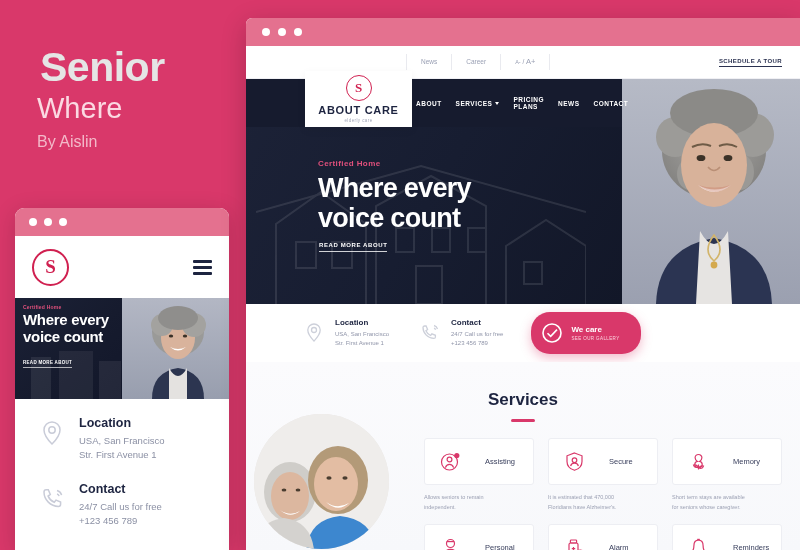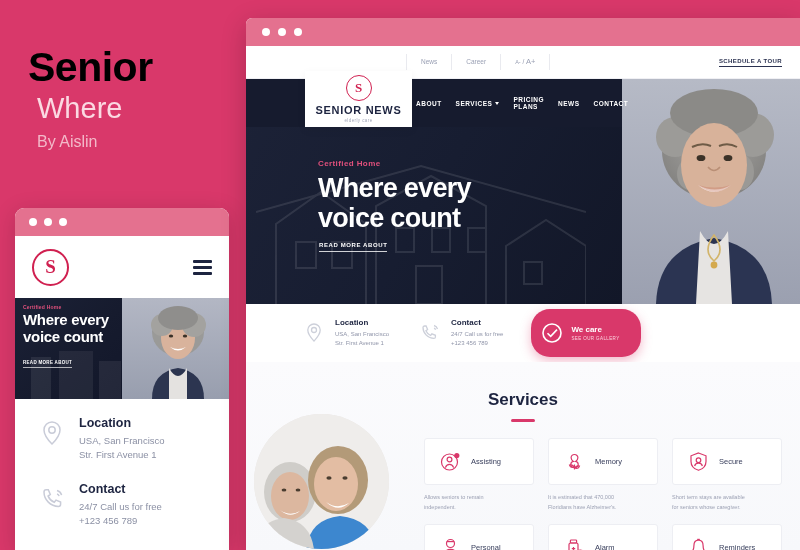--- a/index.html
+++ b/index.html
@@ -6,22 +6,22 @@
   html,body { width:800px; height:550px; overflow:hidden; }
   body {
     font-family:"Liberation Sans", sans-serif;
     background:#d9386a;
     position:relative;
   }
 
   
   .promo { position:absolute; left:0; top:0; width:245px; height:550px; }
   .promo-title {
-    position:absolute; left:28px; top:44px;
-    font-size:41px; font-weight:bold; color:#000000; letter-spacing:-0.5px;
+    position:absolute; left:40px; top:44px;
+    font-size:41px; font-weight:bold; color:#e5e5e5; letter-spacing:-0.5px;
   }
   .promo-sub {
     position:absolute; left:37px; top:92px;
     font-size:29px; font-weight:300; color:#fbd9e2; letter-spacing:0px;
   }
   .promo-by {
     position:absolute; left:37px; top:133px;
     font-size:16px; font-weight:400; color:#f3b9c9;
   }
 
@@ -135,21 +135,21 @@
   .d-infobar {
     position:absolute; left:0; top:286px; width:554px; height:58px; background:#fff;
     display:flex; align-items:center; padding-left:55px;
   }
   .d-ib { display:flex; align-items:flex-start; margin-right:28px; }
   .d-ib-ico { width:26px; height:26px; flex:0 0 26px; margin-right:8px; color:#cdd0da; margin-top:2px; }
   .d-ib-ico svg { width:100%; height:100%; }
   .d-ib-lbl { font-size:8px; font-weight:bold; color:#1d2440; margin-bottom:3px; }
   .d-ib-txt { font-size:6px; color:#9196aa; line-height:1.55; }
   .d-care {
-    width:110px; height:48px; border-radius:19px; background:#d9386a; display:flex;
+    width:110px; height:42px; border-radius:19px; background:#d9386a; display:flex;
     align-items:center; padding-left:9px; box-shadow:0 4px 11px rgba(217,56,106,.35);
   }
   .d-care-ico { width:24px; height:24px; flex:0 0 24px; margin-right:7px; color:#fff; }
   .d-care-ico svg { width:100%; height:100%; }
   .d-care-t1 { font-size:8px; font-weight:bold; color:#fff; }
   .d-care-t2 { font-size:4.5px; color:#fbd2de; letter-spacing:.4px; margin-top:2px; }
 
   
   .d-services {
     position:absolute; left:0; top:344px; width:554px; height:188px;
@@ -158,21 +158,21 @@
   .d-sv-title { text-align:center; margin-top:28px; font-size:17px; font-weight:bold; color:#1d2440; }
   .d-sv-rule { width:24px; height:2.5px; background:#d9386a; margin:9px auto 0; border-radius:2px; }
   .circle-photo {
     position:absolute; left:8px; top:52px; width:135px; height:135px;
     border-radius:50%; overflow:hidden; background:#e9e6e4;
   }
   .sv-grid { position:absolute; left:178px; top:76px; width:360px; }
   .sv-rowline { display:flex; gap:14px; margin-bottom:8px; }
   .sv-card {
     width:110px; height:47px; background:#fff; border:1px solid #edeef3; border-radius:3px;
-    display:flex; align-items:center; padding-left:14px; gap:9px;
+    display:flex; align-items:center; padding-left:14px; gap:23px;
   }
   .sv-ico { width:23px; height:23px; flex:0 0 23px; color:#d9386a; }
   .sv-ico svg { width:100%; height:100%; }
   .sv-lbl { font-size:7.5px; color:#3b415e; font-weight:500; }
   .sv-descs { display:flex; gap:14px; margin-bottom:12px; }
   .sv-desc { width:110px; font-size:5.5px; color:#9ca1b4; line-height:1.75; }
 </style>
 </head>
 <body>
 
@@ -357,21 +357,21 @@
         <span>NEWS</span>
       </span>
       <span class="d-nav-item">
         <span>CONTACT</span>
       </span>
     </div>
   </div>
 
   <div class="d-logo">
     <div class="logo-circle">S</div>
-    <div class="d-logo-name">SENIOR NEWS</div>
+    <div class="d-logo-name">ABOUT CARE</div>
     <div class="d-logo-tag">elderly care</div>
   </div>
 
   <div class="d-infobar">
 
     <div class="d-ib">
       <div class="d-ib-ico">
         <svg viewBox="0 0 26 26" fill="none" stroke="currentColor" stroke-width="1.3">
           <path d="M13 4c-3.4 0-6.2 2.7-6.2 6.1 0 4.5 6.2 11 6.2 11s6.2-6.5 6.2-11C19.2 6.7 16.4 4 13 4z"></path>
           <circle cx="13" cy="10" r="2.5"></circle>
@@ -445,36 +445,36 @@
               <circle cx="10.5" cy="9.5" r="2.4"></circle>
               <path d="M6.4 17.6c.7-2.2 2.2-3.2 4.1-3.2s3.4 1 4.1 3.2"></path>
               <circle cx="17.8" cy="5.5" r="2.6" fill="currentColor" stroke="none"></circle>
             </svg>
           </div>
           <div class="sv-lbl">Assisting</div>
         </div>
         <div class="sv-card">
           <div class="sv-ico">
             <svg viewBox="0 0 23 23" fill="none" stroke="currentColor" stroke-width="1.2">
+              <path d="M11.5 3l7.5 2.8v5.6c0 4.3-3.1 7.5-7.5 8.9-4.4-1.4-7.5-4.6-7.5-8.9V5.8L11.5 3z"></path>
+              <circle cx="11.5" cy="10.2" r="2.3"></circle>
+              <path d="M7.6 16c.6-2 2.1-2.9 3.9-2.9s3.3.9 3.9 2.9"></path>
+            </svg>
+          </div>
+          <div class="sv-lbl">Secure</div>
+        </div>
+        <div class="sv-card">
+          <div class="sv-ico">
+            <svg viewBox="0 0 23 23" fill="none" stroke="currentColor" stroke-width="1.2">
               <path d="M11.5 4.5c-2 0-3.4 1.5-3.4 3.3 0 1.6 1.1 2.8 2.3 3.6-1.3.3-2.6 1.4-2.6 3 0 1.8 1.5 3 3.7 3s3.7-1.2 3.7-3c0-1.6-1.3-2.7-2.6-3 1.2-.8 2.3-2 2.3-3.6 0-1.8-1.4-3.3-3.4-3.3z"></path>
               <path d="M11.5 14.5v5"></path>
               <path d="M11.5 17c-1.6-2-3.8-2.3-5-2 .2 1.4 1.6 3 5 2zM11.5 18c1.6-2 3.8-2.3 5-2-.2 1.4-1.6 3-5 2z"></path>
             </svg>
           </div>
           <div class="sv-lbl">Memory</div>
-        </div>
-        <div class="sv-card">
-          <div class="sv-ico">
-            <svg viewBox="0 0 23 23" fill="none" stroke="currentColor" stroke-width="1.2">
-              <path d="M11.5 3l7.5 2.8v5.6c0 4.3-3.1 7.5-7.5 8.9-4.4-1.4-7.5-4.6-7.5-8.9V5.8L11.5 3z"></path>
-              <circle cx="11.5" cy="10.2" r="2.3"></circle>
-              <path d="M7.6 16c.6-2 2.1-2.9 3.9-2.9s3.3.9 3.9 2.9"></path>
-            </svg>
-          </div>
-          <div class="sv-lbl">Secure</div>
         </div>
       </div>
 
       <div class="sv-descs">
         <div class="sv-desc">
           <div>Allows seniors to remain</div>
           <div>independent.</div>
         </div>
         <div class="sv-desc">
           <div>It is estimated that 470,000</div>

